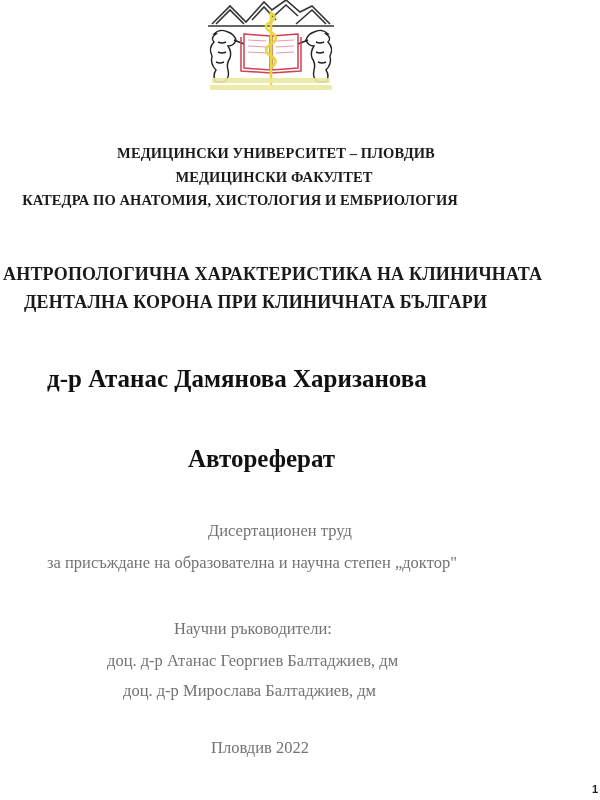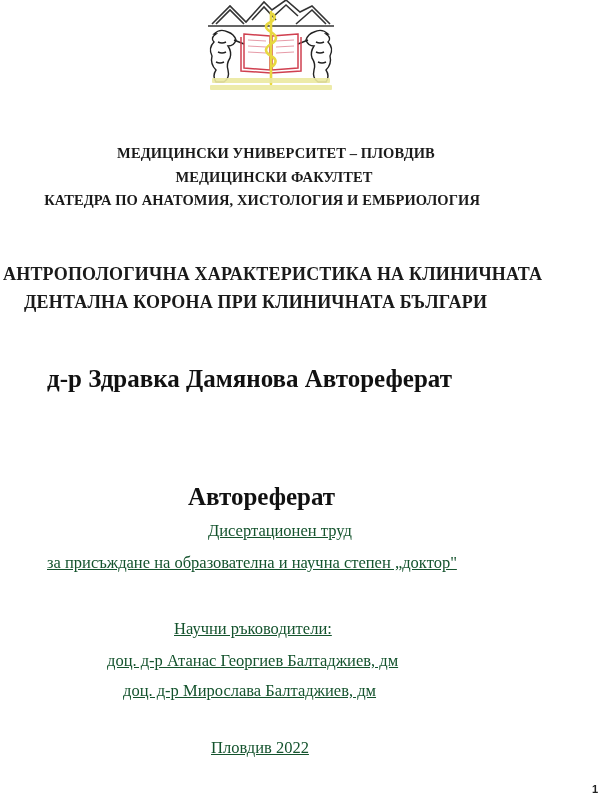--- a/index.html
+++ b/index.html
@@ -40,22 +40,21 @@
     font-size: 25px;
     color: #111;
   }
   .doctype {
     font-weight: bold;
     font-size: 25px;
     color: #111;
   }
   .body-line {
     font-size: 16.5px;
-    color: #14532d;
-    text-decoration: underline;
+    color: #737373;
   }
   .page-num {
     font-family: "Liberation Sans", sans-serif;
     font-weight: bold;
     font-size: 11px;
     color: #222;
   }
 </style>
 </head>
 <body>
@@ -99,28 +98,28 @@
 
     <g fill="#ece9a0" opacity="0.9">
       <rect x="8" y="78" width="118" height="5" rx="1"></rect>
       <rect x="6" y="85" width="122" height="5" rx="1"></rect>
     </g>
   </svg>
 </div>
 
 <div class="abs inst" style="left:0;width:552px;text-align:center;top:145px;">МЕДИЦИНСКИ УНИВЕРСИТЕТ – ПЛОВДИВ</div>
 <div class="abs inst" style="left:0;width:548px;text-align:center;top:169px;">МЕДИЦИНСКИ ФАКУЛТЕТ</div>
-<div class="abs inst" style="left:0;width:480px;text-align:right;top:192px;">КАТЕДРА ПО АНАТОМИЯ, ХИСТОЛОГИЯ И ЕМБРИОЛОГИЯ</div>
+<div class="abs inst" style="left:0;width:480px;text-align:center;top:192px;">КАТЕДРА ПО АНАТОМИЯ, ХИСТОЛОГИЯ И ЕМБРИОЛОГИЯ</div>
 
 <div class="abs title" style="left:3px;top:264px;">АНТРОПОЛОГИЧНА ХАРАКТЕРИСТИКА НА КЛИНИЧНАТА</div>
 <div class="abs title" style="left:24px;top:292px;">ДЕНТАЛНА КОРОНА ПРИ КЛИНИЧНАТА БЪЛГАРИ</div>
 
-<div class="abs author" style="left:47px;top:365px;">д-р Здравка Дамянова Автореферат</div>
+<div class="abs author" style="left:47px;top:365px;">д-р Атанас Дамянова Харизанова</div>
 
-<div class="abs doctype" style="left:188px;top:445px;margin-top:38px;">Автореферат</div>
+<div class="abs doctype" style="left:188px;top:445px;">Автореферат</div>
 
 <div class="abs body-line" style="left:208px;top:521px;">Дисертационен труд</div>
 <div class="abs body-line" style="left:47px;top:553px;">за присъждане на образователна и научна степен „доктор"</div>
 
 <div class="abs body-line" style="left:174px;top:619px;">Научни ръководители:</div>
 <div class="abs body-line" style="left:107px;top:651px;">доц. д-р Атанас Георгиев Балтаджиев, дм</div>
 <div class="abs body-line" style="left:123px;top:681px;">доц. д-р Мирослава Балтаджиев, дм</div>
 
 <div class="abs body-line" style="left:211px;top:698px;margin-top:40px;">Пловдив 2022</div>
 

